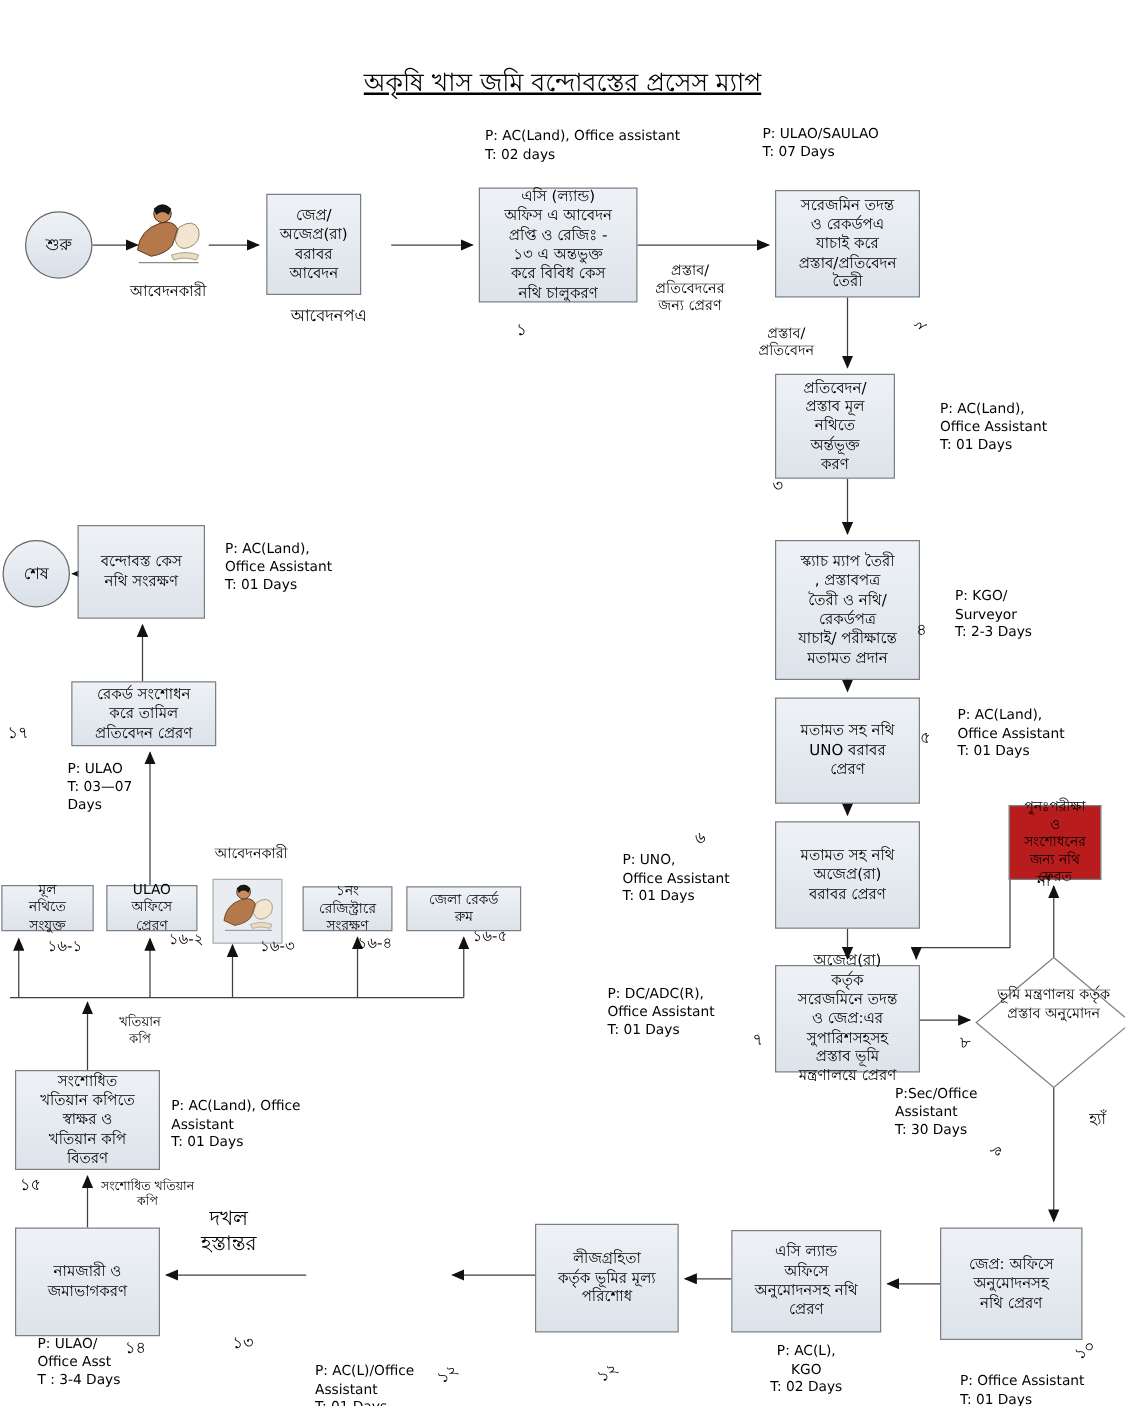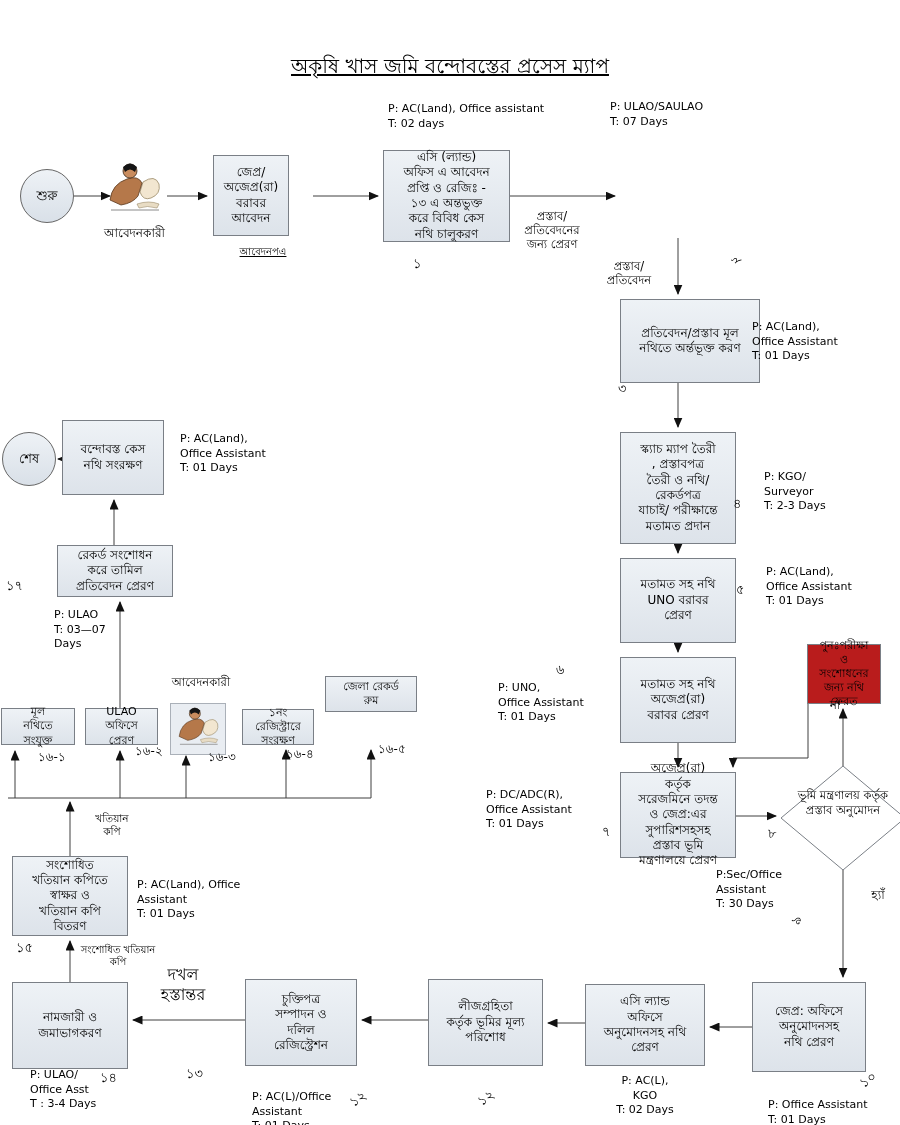--- a/index.html
+++ b/index.html
@@ -81,37 +81,38 @@
       <path d="M7 40 Q9 24 24 19 Q35 15 39 23 L35 36 Q30 43 18 45 Z" fill="#b5784a" stroke="#5a3a20" stroke-width="0.8"></path>
       <circle cx="27" cy="11" r="7" fill="#c98c5e" stroke="#3a2a1a" stroke-width="0.8"></circle>
       <path d="M20 7 Q27 0 34 7 L32 12 Q27 7 22 12 Z" fill="#151515"></path>
       <path d="M34 44 Q46 40 56 44 L54 48 Q44 45 36 48 Z" fill="#e8dcc4" stroke="#9a8a68" stroke-width="0.6"></path>
       <path d="M8 50 L56 50" stroke="#8a8a8a" stroke-width="1"></path>
     </svg>
   </div>
   <div class="elabel" style="left:92px;top:178px;width:85px;font-size:12px;">আবেদনকারী</div>
 
   <div class="box" style="left:213px;top:107px;width:76px;height:81px;">জেপ্র/অজেপ্র(রা) বরাবর আবেদন</div>
-  <div class="elabel" style="left:222px;top:198px;width:82px;font-size:10px;text-decoration:underline;">আবেদনপএ</div>
+  <div class="elabel" style="left:222px;top:198px;width:82px;font-size:13px;">আবেদনপএ</div>
 
   <div class="note" style="left:388px;top:54px;width:180px;">P: AC(Land), Office assistant
 T: 02 days</div>
   <div class="box" style="left:383px;top:102px;width:127px;height:92px;">এসি (ল্যান্ড) অফিস এ আবেদন প্রপ্তি ও রেজিঃ - ১৩ এ অন্তভুক্ত করে বিবিধ কেস নথি চালুকরণ</div>
   <div class="num" style="left:413px;top:206px;">১</div>
   <div class="elabel" style="left:514px;top:161px;width:76px;">প্রস্তাব/
 প্রতিবেদনের
 জন্য প্রেরণ</div>
 
   <div class="note" style="left:610px;top:52px;width:140px;">P: ULAO/SAULAO
 T: 07 Days</div>
+  <div class="box" style="left:620px;top:104px;width:116px;height:86px;">সরেজমিন তদন্ত ও রেকর্ডপএ যাচাই করে প্রস্তাব/প্রতিবেদন তৈরী</div>
   <div class="num rotA" style="left:732px;top:202px;">২</div>
   <div class="elabel" style="left:594px;top:211px;width:70px;">প্রস্তাব/
 প্রতিবেদন</div>
 
-  <div class="box" style="left:620px;top:251px;width:140px;height:84px;">প্রতিবেদন/প্রস্তাব মূল নথিতে অর্ন্তভূক্ত করণ</div>
+  <div class="box" style="left:620px;top:251px;width:96px;height:84px;">প্রতিবেদন/প্রস্তাব মূল নথিতে অর্ন্তভূক্ত করণ</div>
   <div class="note" style="left:752px;top:272px;width:150px;">P:  AC(Land),
   Office Assistant
 T:  01 Days</div>
   <div class="num" style="left:618px;top:331px;">৩</div>
 
   <div class="box" style="left:620px;top:384px;width:116px;height:112px;">স্ক্যাচ ম্যাপ তৈরী , প্রস্তাবপত্র তৈরী ও নথি/ রেকর্ডপত্র যাচাই/ পরীক্ষান্তে মতামত প্রদান</div>
   <div class="num" style="left:733px;top:446px;">৪</div>
   <div class="note" style="left:764px;top:422px;width:130px;">P: KGO/
    Surveyor
 T: 2-3 Days</div>
@@ -154,21 +155,20 @@
   <div class="note" style="left:595px;top:1026px;width:100px;text-align:center;">P: AC(L),
 KGO
 T: 02 Days</div>
   <div class="num rotB" style="left:620px;top:1106px;">১১</div>
 
   <div class="box" style="left:428px;top:931px;width:115px;height:87px;">লীজগ্রহিতা কর্তৃক ভূমির মূল্য পরিশোধ</div>
   <div class="num rotB" style="left:478px;top:1040px;">১২</div>
   <div class="note" style="left:446px;top:1076px;width:110px;">P: Clients
 T: 04 Days</div>
 
-  <div class="box" style="left:245px;top:931px;width:112px;height:87px;">চুক্তিপত্র সম্পাদন ও দলিল রেজিস্ট্রেশন</div>
   <div class="num" style="left:186px;top:1016px;">১৩</div>
   <div class="note" style="left:252px;top:1042px;width:130px;">P: AC(L)/Office
 Assistant
 T: 01 Days</div>
   <div class="num rotB" style="left:350px;top:1041px;">১২</div>
   <div class="elabel" style="left:146px;top:917px;width:74px;font-size:16px;">দখল
 হস্তান্তর</div>
 
   <div class="box" style="left:12px;top:934px;width:116px;height:87px;">নামজারী ও জমাভাগকরণ</div>
   <div class="num" style="left:100px;top:1020px;">১৪</div>
@@ -201,21 +201,21 @@
       <path d="M20 7 Q27 0 34 7 L32 12 Q27 7 22 12 Z" fill="#151515"></path>
       <path d="M34 44 Q46 40 56 44 L54 48 Q44 45 36 48 Z" fill="#e8dcc4" stroke="#9a8a68" stroke-width="0.6"></path>
       <path d="M8 50 L56 50" stroke="#8a8a8a" stroke-width="1"></path>
     </svg>
   </div>
   <div class="num" style="left:208px;top:700px;font-size:12px;">১৬-৩</div>
 
   <div class="box" style="left:242px;top:661px;width:72px;height:36px;font-size:11px;">১নং রেজিস্ট্রারে সংরক্ষণ</div>
   <div class="num" style="left:286px;top:697px;font-size:12px;">১৬-৪</div>
 
-  <div class="box" style="left:325px;top:628px;width:92px;height:18px;font-size:11px;">জেলা রেকর্ড রুম</div>
+  <div class="box" style="left:325px;top:661px;width:92px;height:18px;font-size:11px;">জেলা রেকর্ড রুম</div>
   <div class="num" style="left:378px;top:692px;font-size:12px;">১৬-৫</div>
 
   <div class="note" style="left:54px;top:560px;width:90px;">P: ULAO
 T: 03—07
 Days</div>
   <div class="box" style="left:57px;top:497px;width:116px;height:52px;">রেকর্ড সংশোধন করে তামিল প্রতিবেদন প্রেরণ</div>
   <div class="num" style="left:6px;top:528px;">১৭</div>
 
   <div class="box" style="left:62px;top:372px;width:102px;height:75px;">বন্দোবস্ত কেস নথি সংরক্ষণ</div>
   <div class="note" style="left:180px;top:384px;width:160px;">P:  AC(Land),

